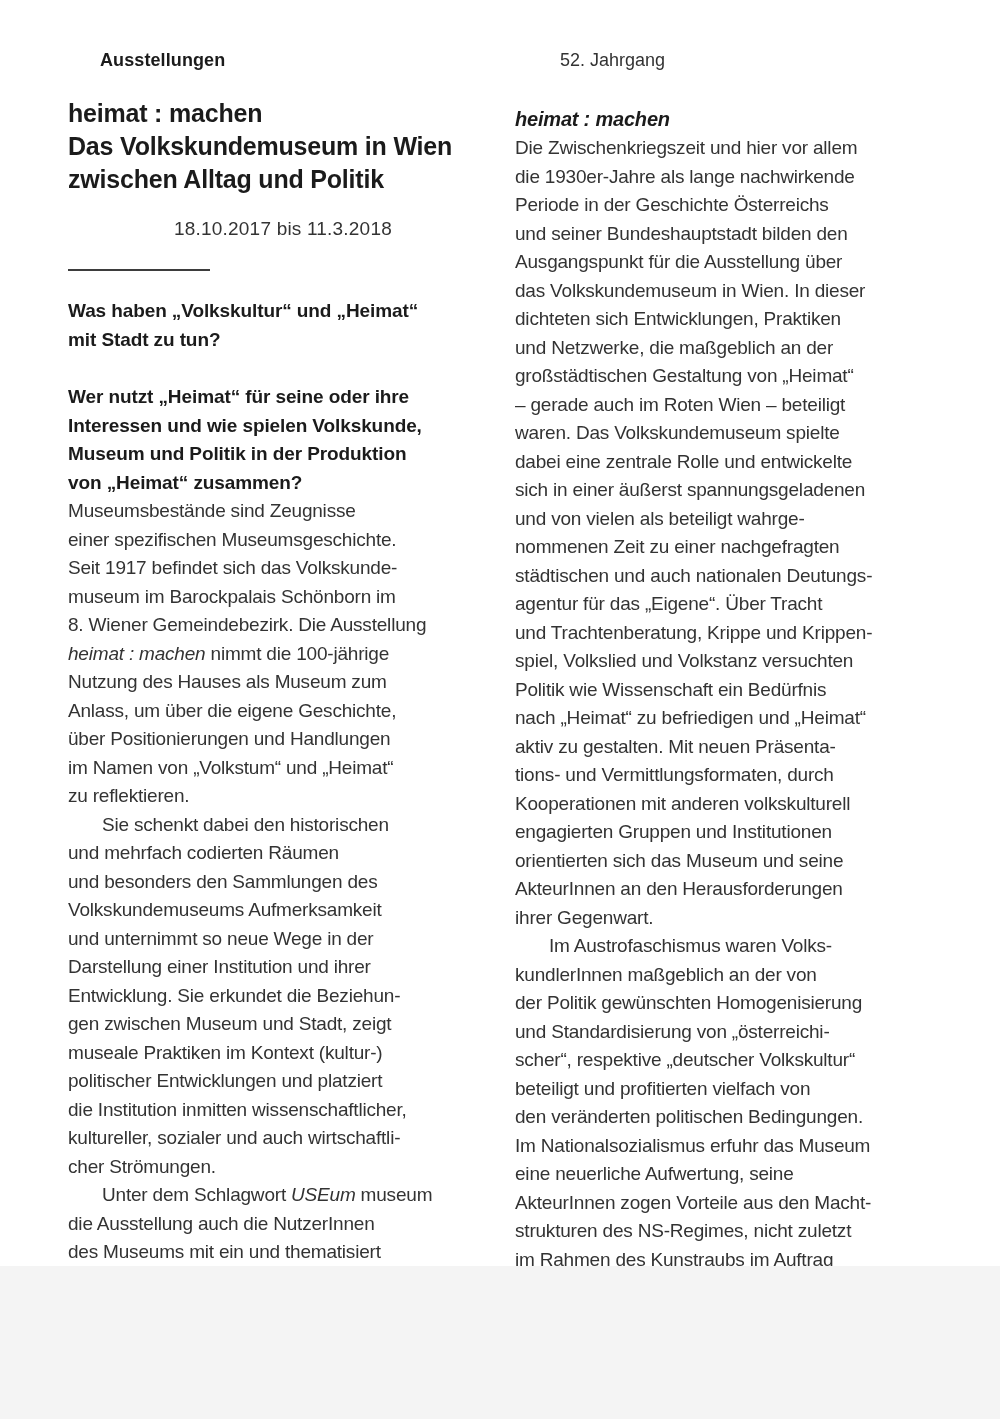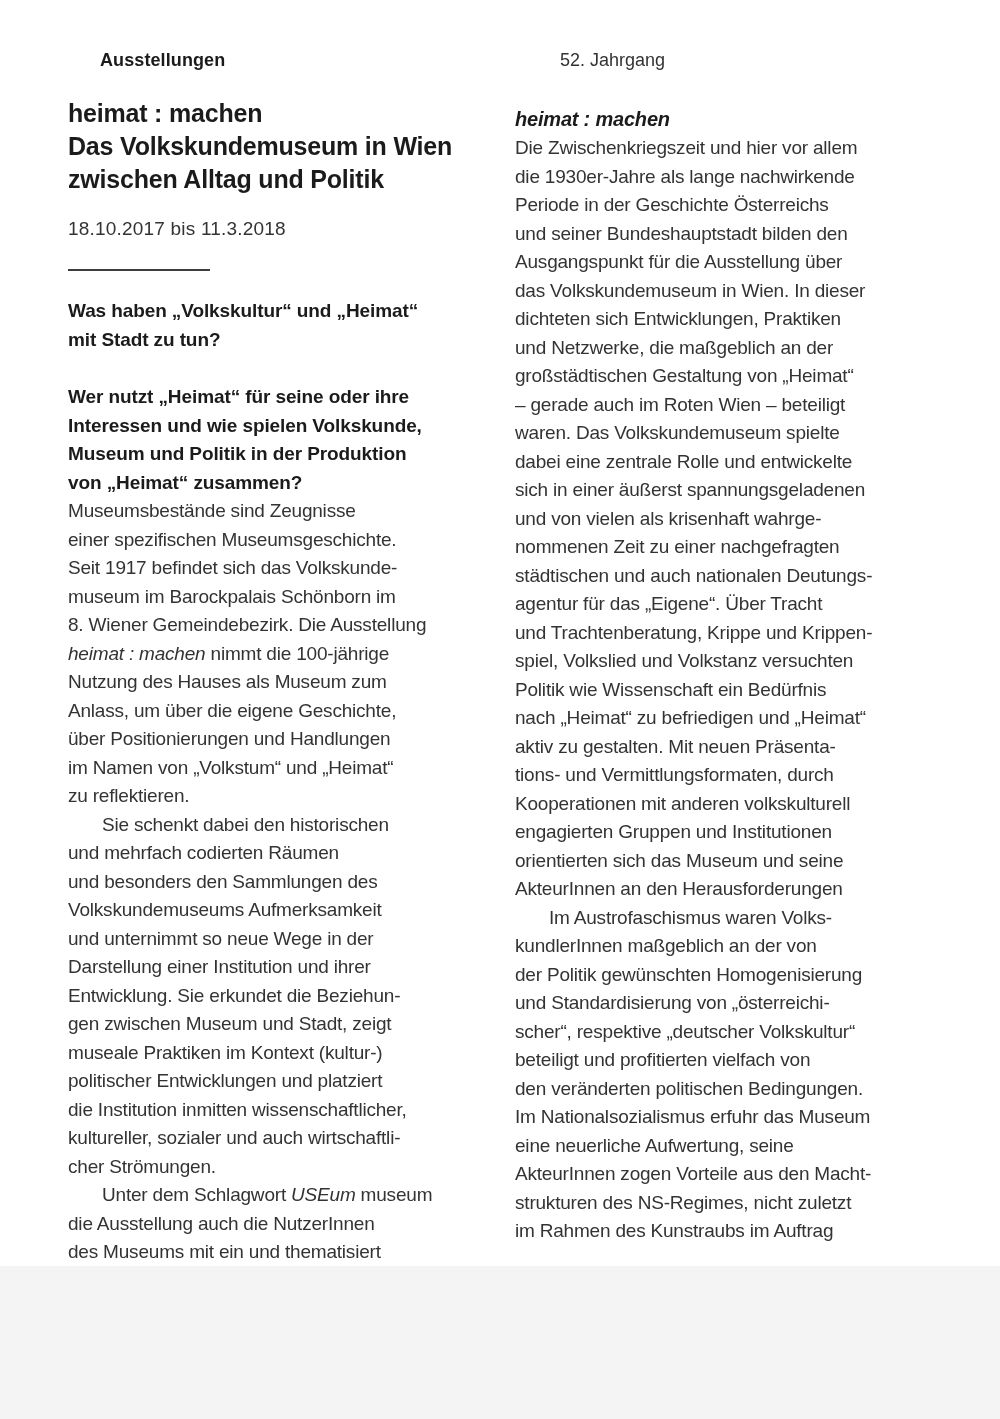--- a/index.html
+++ b/index.html
@@ -31,20 +31,21 @@
   .col-right { position: absolute; left: 515px; top: 105px; width: 445px; }
   .article-title {
     font-size: 25px; font-weight: bold; color: #1b1b1b;
     line-height: 33px; letter-spacing: -0.2px;
   }
   .article-title .title-line { white-space: nowrap; }
   .date {
     margin-top: 18px;
     font-size: 19px; line-height: 29px; color: #333333;
     letter-spacing: 0.2px;
+    text-align: center;
   }
   .divider {
     margin-top: 26px;
     width: 142px; height: 2px; background: #3d3d3d;
   }
   .question {
     margin-top: 29px;
     font-size: 19px; font-weight: bold; color: #1b1b1b;
     line-height: 28.5px; letter-spacing: -0.1px;
   }
@@ -147,34 +148,35 @@
           <div class="line"><span>und seiner Bundeshauptstadt bilden den</span></div>
           <div class="line"><span>Ausgangspunkt für die Ausstellung über</span></div>
           <div class="line"><span>das Volkskundemuseum in Wien. In dieser</span></div>
           <div class="line"><span>dichteten sich Entwicklungen, Praktiken</span></div>
           <div class="line"><span>und Netzwerke, die maßgeblich an der</span></div>
           <div class="line"><span>großstädtischen Gestaltung von „Heimat“</span></div>
           <div class="line"><span>– gerade auch im Roten Wien – beteiligt</span></div>
           <div class="line"><span>waren. Das Volkskundemuseum spielte</span></div>
           <div class="line"><span>dabei eine zentrale Rolle und entwickelte</span></div>
           <div class="line"><span>sich in einer äußerst spannungsgeladenen</span></div>
-          <div class="line"><span>und von vielen als krisenhaft wahrge-</span></div>
+          <div class="line"><span>und von vielen als beteiligt wahrge-</span></div>
           <div class="line"><span>nommenen Zeit zu einer nachgefragten</span></div>
           <div class="line"><span>städtischen und auch nationalen Deutungs-</span></div>
           <div class="line"><span>agentur für das „Eigene“. Über Tracht</span></div>
           <div class="line"><span>und Trachtenberatung, Krippe und Krippen-</span></div>
           <div class="line"><span>spiel, Volkslied und Volkstanz versuchten</span></div>
           <div class="line"><span>Politik wie Wissenschaft ein Bedürfnis</span></div>
           <div class="line"><span>nach „Heimat“ zu befriedigen und „Heimat“</span></div>
           <div class="line"><span>aktiv zu gestalten. Mit neuen Präsenta-</span></div>
           <div class="line"><span>tions- und Vermittlungsformaten, durch</span></div>
           <div class="line"><span>Kooperationen mit anderen volkskulturell</span></div>
           <div class="line"><span>engagierten Gruppen und Institutionen</span></div>
           <div class="line"><span>orientierten sich das Museum und seine</span></div>
           <div class="line"><span>AkteurInnen an den Herausforderungen</span></div>
+          <div class="line"><span>ihrer Gegenwart.</span></div>
         </div>
       <div class="bodytext para">
           <div class="line indent"><span>Im Austrofaschismus waren Volks-</span></div>
           <div class="line"><span>kundlerInnen maßgeblich an der von</span></div>
           <div class="line"><span>der Politik gewünschten Homogenisierung</span></div>
           <div class="line"><span>und Standardisierung von „österreichi-</span></div>
           <div class="line"><span>scher“, respektive „deutscher Volkskultur“</span></div>
           <div class="line"><span>beteiligt und profitierten vielfach von</span></div>
           <div class="line"><span>den veränderten politischen Bedingungen.</span></div>
           <div class="line"><span>Im Nationalsozialismus erfuhr das Museum</span></div>

